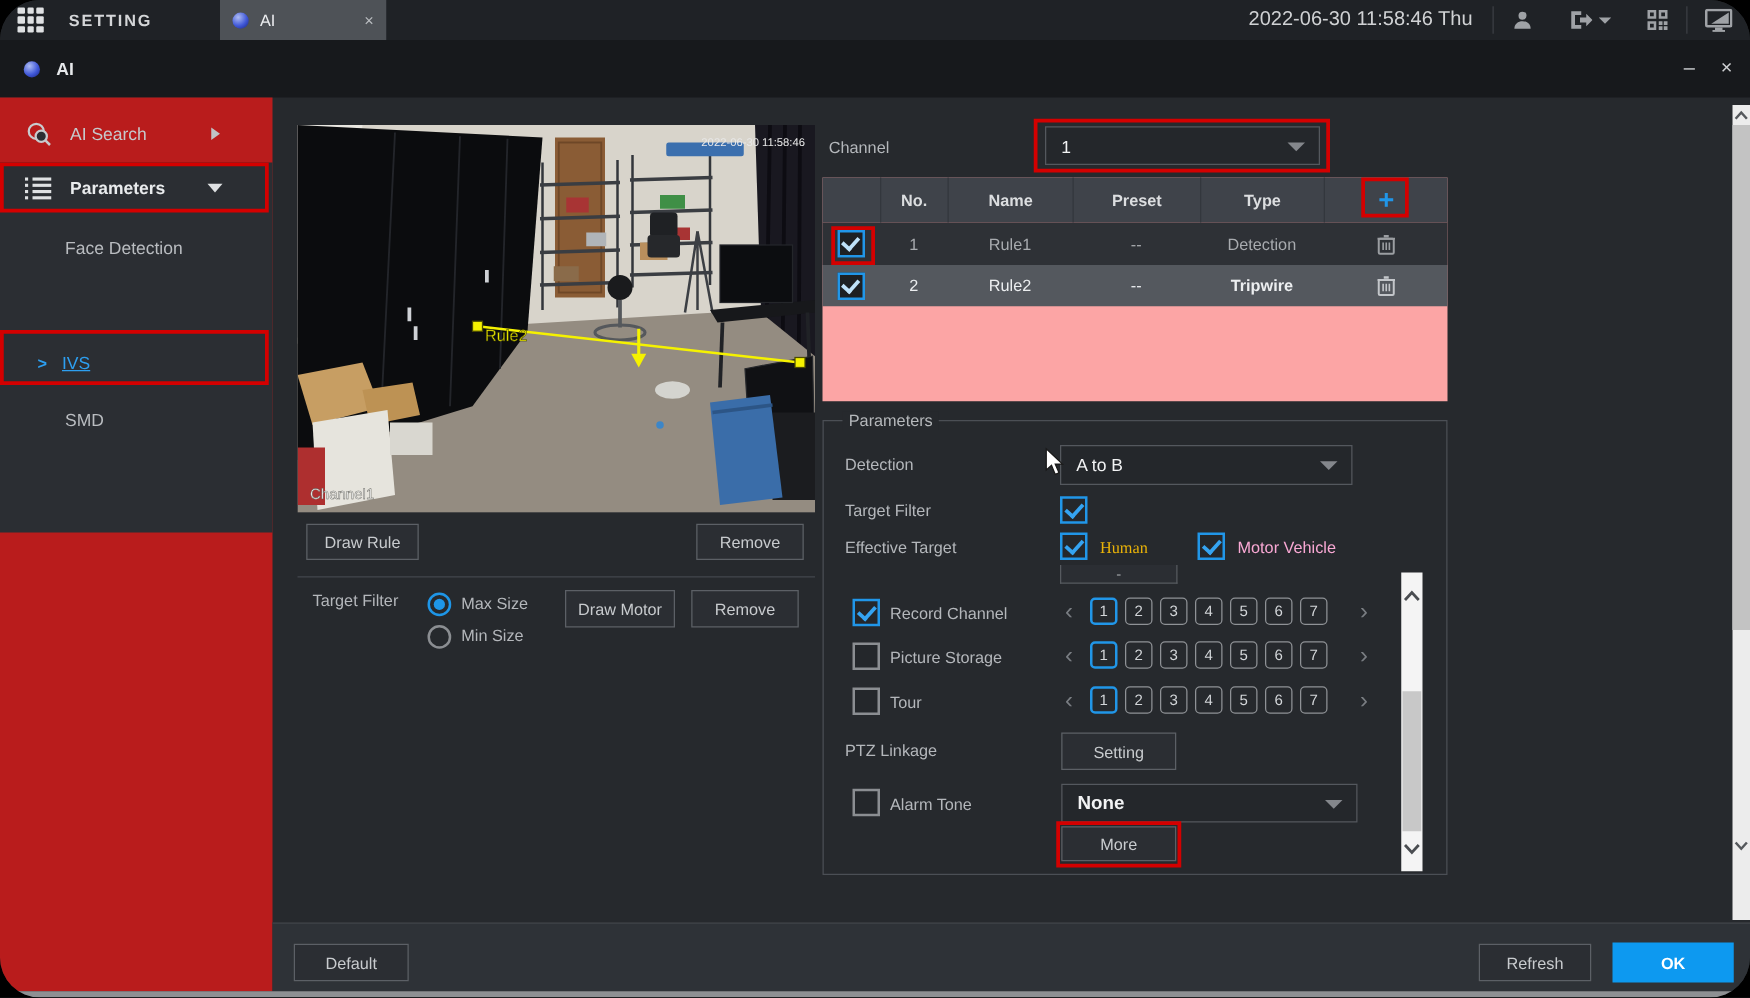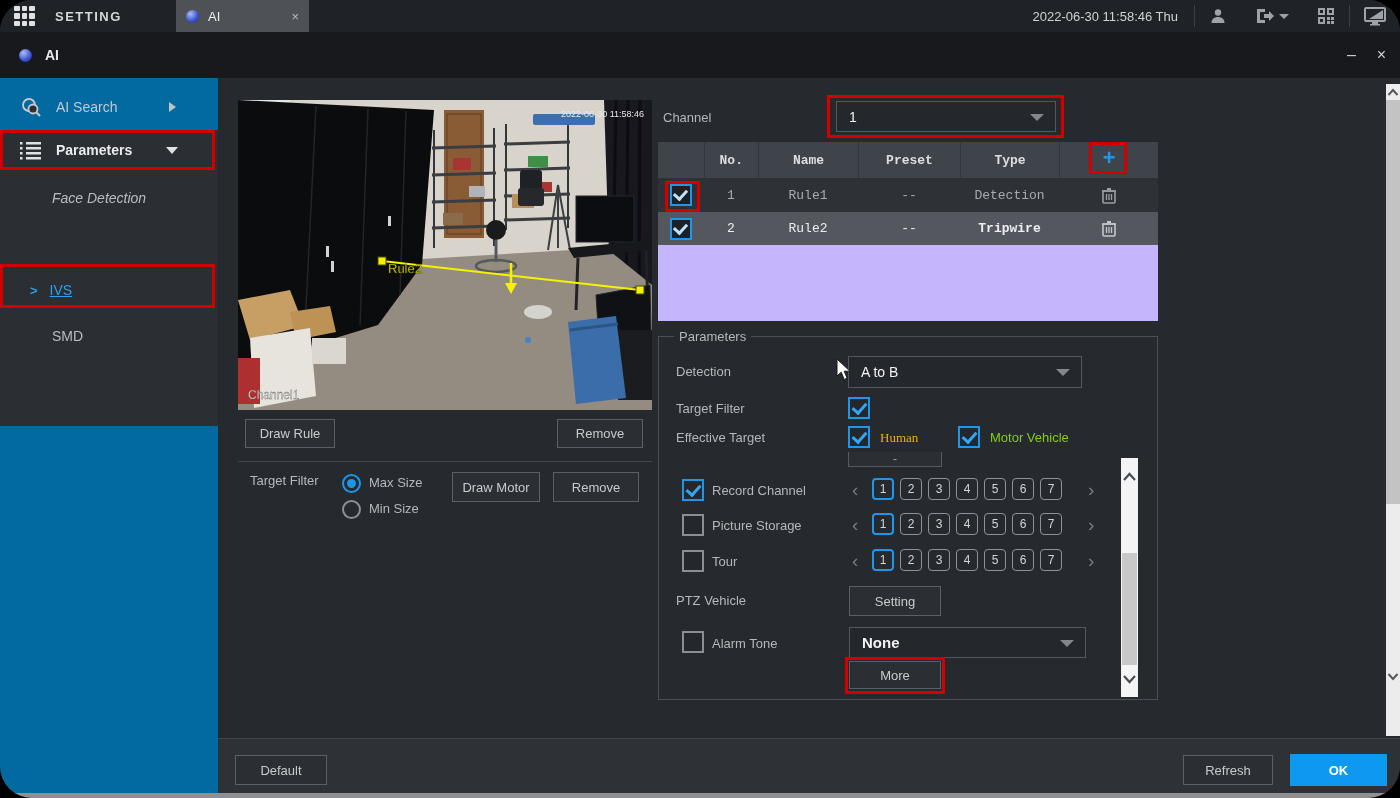--- a/index.html
+++ b/index.html
@@ -11,34 +11,34 @@
   
   .taskbar{position:absolute;top:0;left:0;width:1400px;height:32px;background:#1f2226;display:flex;align-items:center;}
   .tb-grid{width:21px;height:21px;margin-left:14px;display:grid;grid-template-columns:repeat(3,1fr);grid-template-rows:repeat(3,1fr);gap:2px;}
   .tb-grid span{background:#dfe1e3;border-radius:1px;}
   .tb-setting{margin-left:20px;font-size:13px;font-weight:bold;letter-spacing:1.5px;color:#d4d6d8;}
   .tb-tab{position:absolute;left:176px;top:0;width:133px;height:32px;background:#4e5257;display:flex;align-items:center;padding:0 10px;box-sizing:border-box;}
   .orb{width:13px;height:13px;border-radius:50%;background:radial-gradient(circle at 35% 30%,#aebcf2,#4058d8 55%,#16207a);flex:0 0 auto;}
   .tb-tab .tab-label{margin-left:9px;font-size:13px;color:#eceef0;}
   .tb-tab .tab-close{margin-left:auto;font-size:13px;color:#b9bcc0;cursor:default;}
   .tb-right{position:absolute;right:0;top:0;height:32px;display:flex;align-items:center;}
-  .tb-time{font-size:13px;color:#d0d2d4;margin-right:16px;}
+  .tb-time{font-size:16px;color:#d0d2d4;margin-right:16px;}
   .tb-sep{width:1px;height:22px;background:#3c3f44;}
   .tb-ic{margin:0 14px;display:flex;align-items:center;}
   .tb-caret{width:0;height:0;border-left:5px solid transparent;border-right:5px solid transparent;border-top:5px solid #9fa2a6;margin-left:5px;}
 
   
   .titlebar{position:absolute;top:32px;left:0;width:1400px;height:46px;background:#17191c;display:flex;align-items:center;}
   .titlebar .orb{margin-left:19px;}
   .win-title{margin-left:13px;font-size:14px;font-weight:bold;color:#e6e8ea;}
   .win-min{position:absolute;right:44px;top:14px;font-size:16px;color:#cfd1d3;}
   .win-close{position:absolute;right:14px;top:14px;font-size:16px;color:#cfd1d3;}
 
   
-  .sidebar{position:absolute;top:78px;left:0;width:218px;height:715px;background:#0369a1;}
+  .sidebar{position:absolute;top:78px;left:0;width:218px;height:715px;background:#b91c1c;}
   .side-item{position:absolute;left:0;width:218px;display:flex;align-items:center;box-sizing:border-box;padding-left:20px;}
   .side-item .s-label{margin-left:14px;font-size:14px;color:#c6c9cc;}
   .side-group{position:absolute;left:0;top:52px;width:218px;height:296px;background:#2b2e33;}
   .side-sub{position:absolute;left:52px;font-size:14px;color:#b9bcc0;white-space:nowrap;}
   .arr-r{position:absolute;right:42px;width:0;height:0;border-top:5px solid transparent;border-bottom:5px solid transparent;border-left:7px solid #c0c3c6;}
   .arr-d{position:absolute;right:40px;width:0;height:0;border-left:6px solid transparent;border-right:6px solid transparent;border-top:7px solid #dfe1e3;}
   .ivs-mark{color:#2d9ff0;font-size:13px;font-weight:bold;margin-right:12px;}
   .ivs-label{color:#2d9ff0;font-size:14px;text-decoration:underline;}
 
   
@@ -52,21 +52,21 @@
   .dd .dd-val{margin-left:12px;font-size:14px;}
   .dd .dd-caret{position:absolute;right:11px;top:50%;margin-top:-3px;width:0;height:0;border-left:7px solid transparent;border-right:7px solid transparent;border-top:7px solid #84878c;}
   .cb{position:absolute;width:18px;height:18px;border:2px solid #8b8e92;background:#24272b;box-sizing:content-box;}
   .cb.on{border-color:#2196e8;}
   .cb.on::after{content:"";position:absolute;left:5px;top:1px;width:6px;height:11px;border-right:3px solid #35a4f2;border-bottom:3px solid #35a4f2;transform:rotate(42deg);}
   .radio{position:absolute;width:15px;height:15px;border:2px solid #8b8e92;border-radius:50%;background:transparent;}
   .radio.sel{border-color:#1e96e8;}
   .radio.sel::after{content:"";position:absolute;left:3px;top:3px;width:9px;height:9px;border-radius:50%;background:#1e96e8;}
 
   
-  .rules-table{position:absolute;left:658px;top:142px;width:500px;height:179px;background:#c4b5fd;font-family:Liberation Mono, monospace;}
+  .rules-table{position:absolute;left:658px;top:142px;width:500px;height:179px;background:#fca5a5;}
   .tr{display:flex;width:100%;box-sizing:border-box;}
   .tr-head{height:36px;background:#3f434a;}
   .tr-head .td{font-size:13px;font-weight:bold;color:#dcdee0;border-left:1px solid #33373d;}
   .tr-head .td:first-child{border-left:none;}
   .td{display:flex;align-items:center;justify-content:center;position:relative;}
   .td-sel{width:46px;}.td-no{width:54px;}.td-name{width:100px;}.td-preset{width:102px;}.td-type{width:99px;}.td-act{width:99px;}
   .tr-row1{height:34px;background:#2e3136;color:#a8abaf;font-size:13px;}
   .tr-row2{height:33px;background:#54585e;color:#eceef0;font-size:13px;}
   .row-cb{position:relative;width:18px;height:18px;border:2px solid #2196e8;background:#1d2024;}
   .row-cb::after{content:"";position:absolute;left:4px;top:1px;width:6px;height:10px;border-right:3px solid #bfe2fa;border-bottom:3px solid #bfe2fa;transform:rotate(42deg);}
@@ -186,21 +186,21 @@
               <rect x="0" y="17" width="2.5" height="2.5"></rect>
           <rect x="6" y="2" width="15" height="2.5"></rect>
               <rect x="6" y="7" width="15" height="2.5"></rect>
               <rect x="6" y="12" width="15" height="2.5"></rect>
               <rect x="6" y="17" width="15" height="2.5"></rect>
             </g>
         </svg>
         <span class="s-label" style="font-weight:bold;color:#e9ebed;">Parameters</span>
         <div class="arr-d"></div>
       </div>
-      <span class="side-sub" style="top:32px;height:46px;display:flex;align-items:center;top:45px;font-style:italic;">Face Detection</span>
+      <span class="side-sub" style="top:32px;height:46px;display:flex;align-items:center;top:45px;">Face Detection</span>
       <div class="side-sub" style="top:137px;height:46px;display:flex;align-items:center;left:30px;">
         <span class="ivs-mark">&gt;</span>
         <span class="ivs-label">IVS</span>
       </div>
       <span class="side-sub" style="top:183px;height:46px;display:flex;align-items:center;">SMD</span>
     </div>
 
   </div>
 
   <div class="video">
@@ -360,21 +360,21 @@
     <div class="dd-caret"></div>
   </div>
 
   <span class="lbl abs" style="left:676px;top:401px;">Target Filter</span>
   <div class="cb on" style="left:848px;top:397px;"></div>
 
   <span class="lbl abs" style="left:676px;top:430px;">Effective Target</span>
   <div class="cb on" style="left:848px;top:426px;"></div>
   <span class="lbl abs" style="left:880px;top:430px;color:#eab308;font-family:Liberation Serif, serif;">Human</span>
   <div class="cb on" style="left:958px;top:426px;"></div>
-  <span class="lbl abs" style="left:990px;top:430px;color:#84cc16;">Motor Vehicle</span>
+  <span class="lbl abs" style="left:990px;top:430px;color:#f9a8d4;">Motor Vehicle</span>
 
   <div class="clipped">-</div>
 
   <div class="cb on" style="left:682px;top:479px;"></div>
   <span class="lbl abs" style="left:712px;top:483px;">Record Channel</span>
   <span class="chev" style="left:852px;top:478px;">‹</span>
   <div class="numrow" style="left:872px;top:478px;">
     <div class="numbtn first">1</div>
     <div class="numbtn">2</div>
     <div class="numbtn">3</div>
@@ -406,21 +406,21 @@
     <div class="numbtn first">1</div>
     <div class="numbtn">2</div>
     <div class="numbtn">3</div>
     <div class="numbtn">4</div>
     <div class="numbtn">5</div>
     <div class="numbtn">6</div>
     <div class="numbtn">7</div>
   </div>
   <span class="chev" style="left:1088px;top:549px;">›</span>
 
-  <span class="lbl abs" style="left:676px;top:593px;">PTZ Vehicle</span>
+  <span class="lbl abs" style="left:676px;top:593px;">PTZ Linkage</span>
   <div class="btn" style="left:849px;top:586px;width:92px;height:30px;">Setting</div>
 
   <div class="cb" style="left:682px;top:631px;"></div>
   <span class="lbl abs" style="left:712px;top:636px;">Alarm Tone</span>
   <div class="dd" style="left:849px;top:627px;width:237px;height:31px;">
     <span class="dd-val" style="font-size:15px;font-weight:bold;">None</span>
     <div class="dd-caret"></div>
   </div>
   <div class="btn" style="left:849px;top:661px;width:92px;height:28px;">More</div>
 

